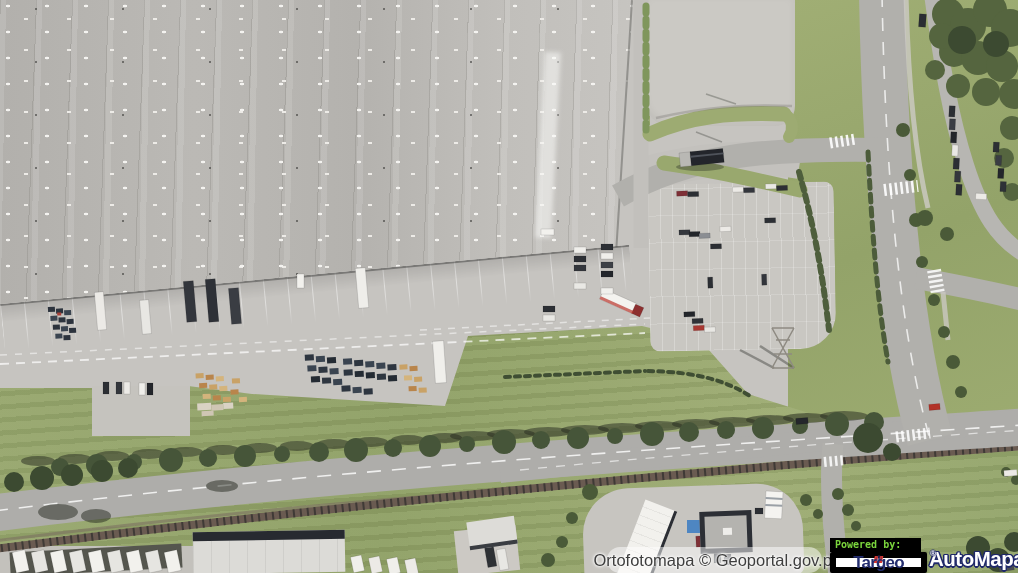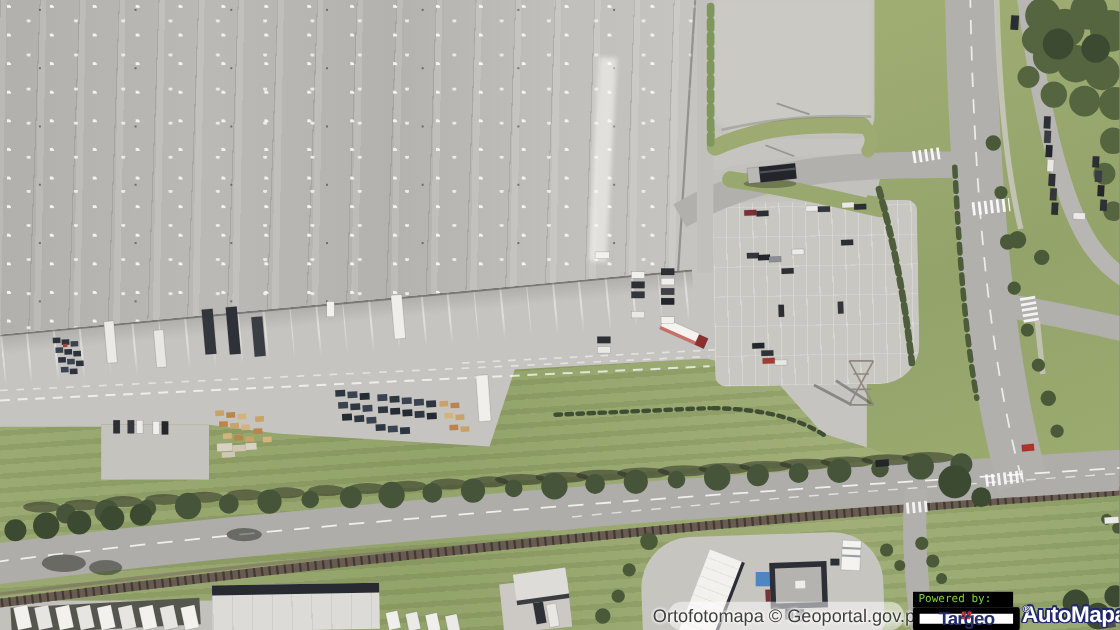--- a/index.html
+++ b/index.html
@@ -66,21 +66,21 @@
   .bldg-pad{left:468px;top:519px;width:48px;height:28px;background:#dddcd8;
     border-bottom:4px solid #3a3d42;transform:rotate(-8deg);}
 
   
   .attr-pill{left:607px;top:547px;width:215px;height:26px;border-radius:13px;
     background:rgba(255,255,255,.5);display:flex;align-items:center;justify-content:center;}
   .attr-pill span{position:static;font-size:16.5px;color:#3e3e3e;white-space:nowrap;
     text-shadow:0 0 2px #fff,0 0 3px #fff,0 0 4px #fff;}
   .powered{left:830px;top:538px;width:91px;height:14px;background:#000;
     display:flex;align-items:center;padding-left:5px;}
-  .powered span{position:static;font-family:"DejaVu Sans Mono",monospace;font-weight:normal;
+  .powered span{position:static;font-family:"DejaVu Sans Mono",monospace;font-weight:bold;
     font-size:10px;color:#7bd53d;line-height:1;}
   .targeo{left:830px;top:552px;width:97px;height:21px;background:#fff;border:6px solid #000000;
     border-radius:2px;display:flex;align-items:center;justify-content:center;box-shadow:0 0 3px rgba(0,0,0,.3);}
   .targeo .tq{position:static;width:9px;height:8px;margin:-6px 1px 0 0;display:inline-block;
     background:
       linear-gradient(#d8372e,#d8372e) 0 0/3.5px 7px no-repeat,
       linear-gradient(#d8372e,#d8372e) 5px 0/3.5px 7px no-repeat;
     transform:skewX(-12deg);}
   .targeo .tname{position:static;font-size:17px;font-weight:800;color:#242e6f;
     letter-spacing:-.8px;line-height:1;}

